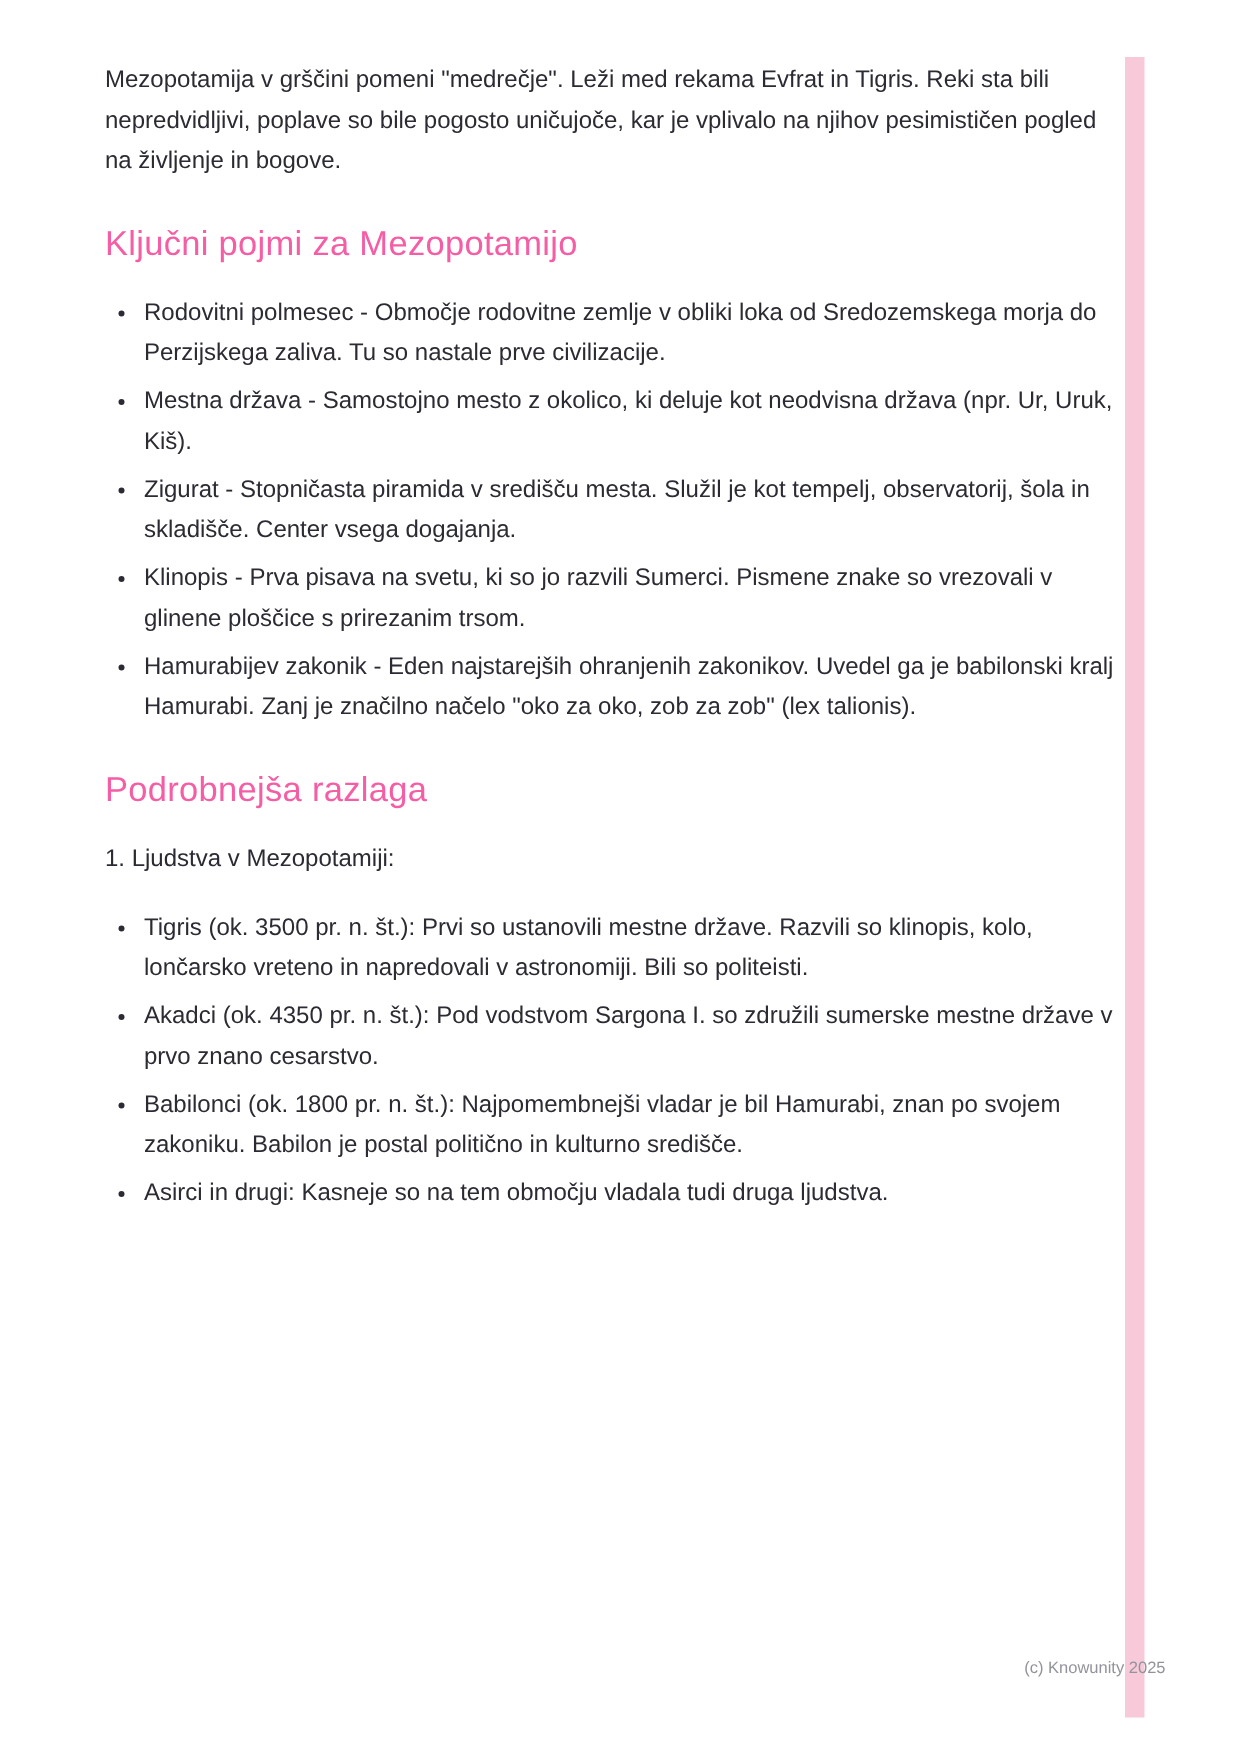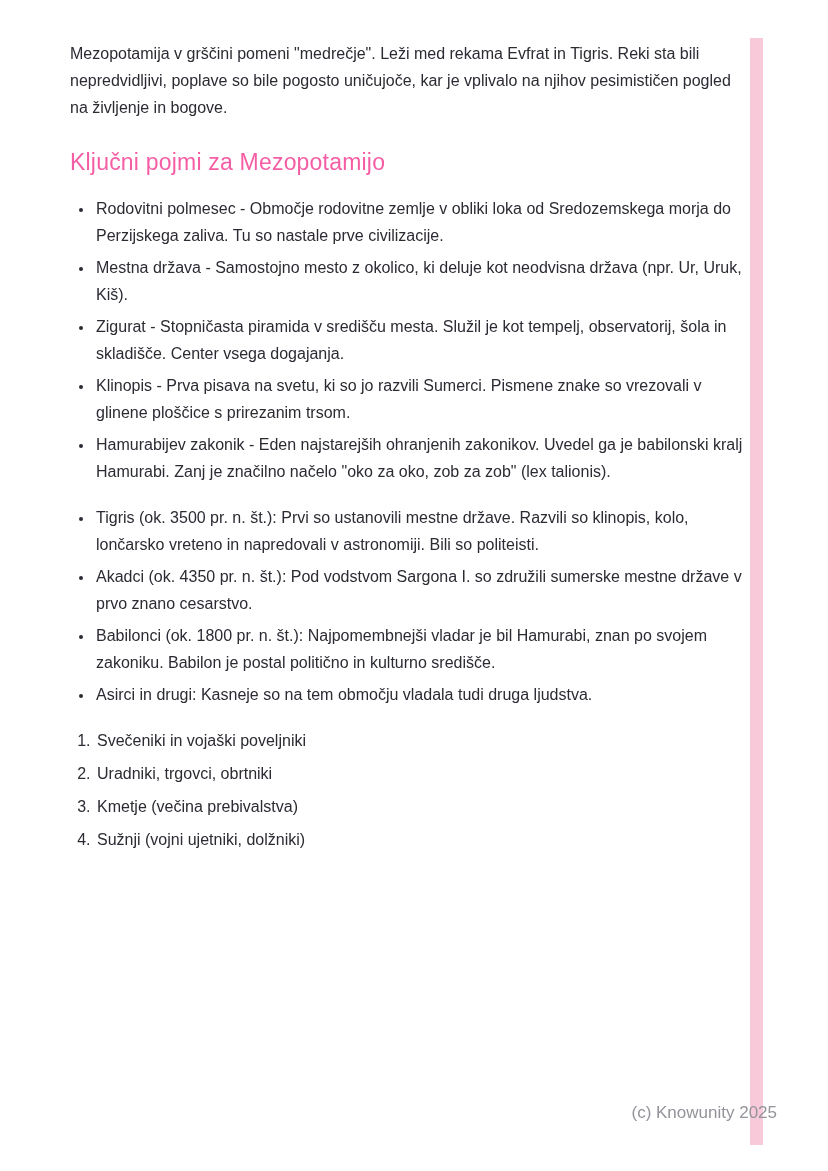--- a/index.html
+++ b/index.html
@@ -57,21 +57,21 @@
   .content ul > li { margin: 0 0 5px; padding-left: 2px; }
   .content ol > li { margin: 0 0 6px; padding-left: 2px; }
   .content li::marker { color: var(--body-text, #2b2b33); }
   .content ul > li::marker { font-size: 13px; }
   .b { font-weight: 400; }
   .i { }
   .footer {
     position: absolute;
     right: 51px;
     bottom: 52px;
-    font-size: 17px;
+    font-size: 11px;
     line-height: 13px;
     color: var(--footer-text, #93939b);
     z-index: 3;
     white-space: nowrap;
   }
 </style>
 </head>
 <body>
 
 <div class="page">
@@ -79,27 +79,23 @@
   <main class="content">
       <p><span>Mezopotamija v grščini pomeni "medrečje". Leži med rekama </span><span class="b">Evfrat</span><span> in </span><span class="b">Tigris</span><span>. Reki sta bili nepredvidljivi, poplave so bile pogosto uničujoče, kar je vplivalo na njihov pesimističen pogled na življenje in bogove.</span></p>
       <h2>Ključni pojmi za Mezopotamijo</h2>
       <ul>
         <li><span class="b">Rodovitni polmesec</span><span> - Območje rodovitne zemlje v obliki loka od Sredozemskega morja do Perzijskega zaliva. Tu so nastale prve civilizacije.</span></li>
         <li><span class="b">Mestna država</span><span> - Samostojno mesto z okolico, ki deluje kot neodvisna država (npr. Ur, Uruk, Kiš).</span></li>
         <li><span class="b">Zigurat</span><span> - Stopničasta piramida v središču mesta. Služil je kot tempelj, observatorij, šola in skladišče. </span><span class="i">Center vsega dogajanja.</span></li>
         <li><span class="b">Klinopis</span><span> - Prva pisava na svetu, ki so jo razvili Sumerci. Pismene znake so vrezovali v glinene ploščice s prirezanim trsom.</span></li>
         <li><span class="b">Hamurabijev zakonik</span><span> - Eden najstarejših ohranjenih zakonikov. Uvedel ga je babilonski kralj Hamurabi. Zanj je značilno načelo "oko za oko, zob za zob" (</span><span class="i">lex talionis</span><span>).</span></li>
       </ul>
+      <h2>Podrobnejša razlaga</h2>
+      <p><span class="b">1. Ljudstva v Mezopotamiji:</span></p>
       <ul>
         <li><span class="b">Tigris</span><span> (ok. 3500 pr. n. št.): Prvi so ustanovili mestne države. Razvili so klinopis, kolo, lončarsko vreteno in napredovali v astronomiji. Bili so politeisti.</span></li>
         <li><span class="b">Akadci</span><span> (ok. 4350 pr. n. št.): Pod vodstvom Sargona I. so združili sumerske mestne države v prvo znano cesarstvo.</span></li>
         <li><span class="b">Babilonci</span><span> (ok. 1800 pr. n. št.): Najpomembnejši vladar je bil </span><span class="b">Hamurabi</span><span>, znan po svojem zakoniku. Babilon je postal politično in kulturno središče.</span></li>
         <li><span class="b">Asirci</span><span> in drugi: Kasneje so na tem območju vladala tudi druga ljudstva.</span></li>
       </ul>
-      <ol>
-        <li><span>Svečeniki in vojaški poveljniki</span></li>
-        <li><span>Uradniki, trgovci, obrtniki</span></li>
-        <li><span>Kmetje (večina prebivalstva)</span></li>
-        <li><span>Sužnji (vojni ujetniki, dolžniki)</span></li>
-      </ol>
     </main>
   <div class="footer">(c) Knowunity 2025</div>
 </div>
 
 </body></html>

